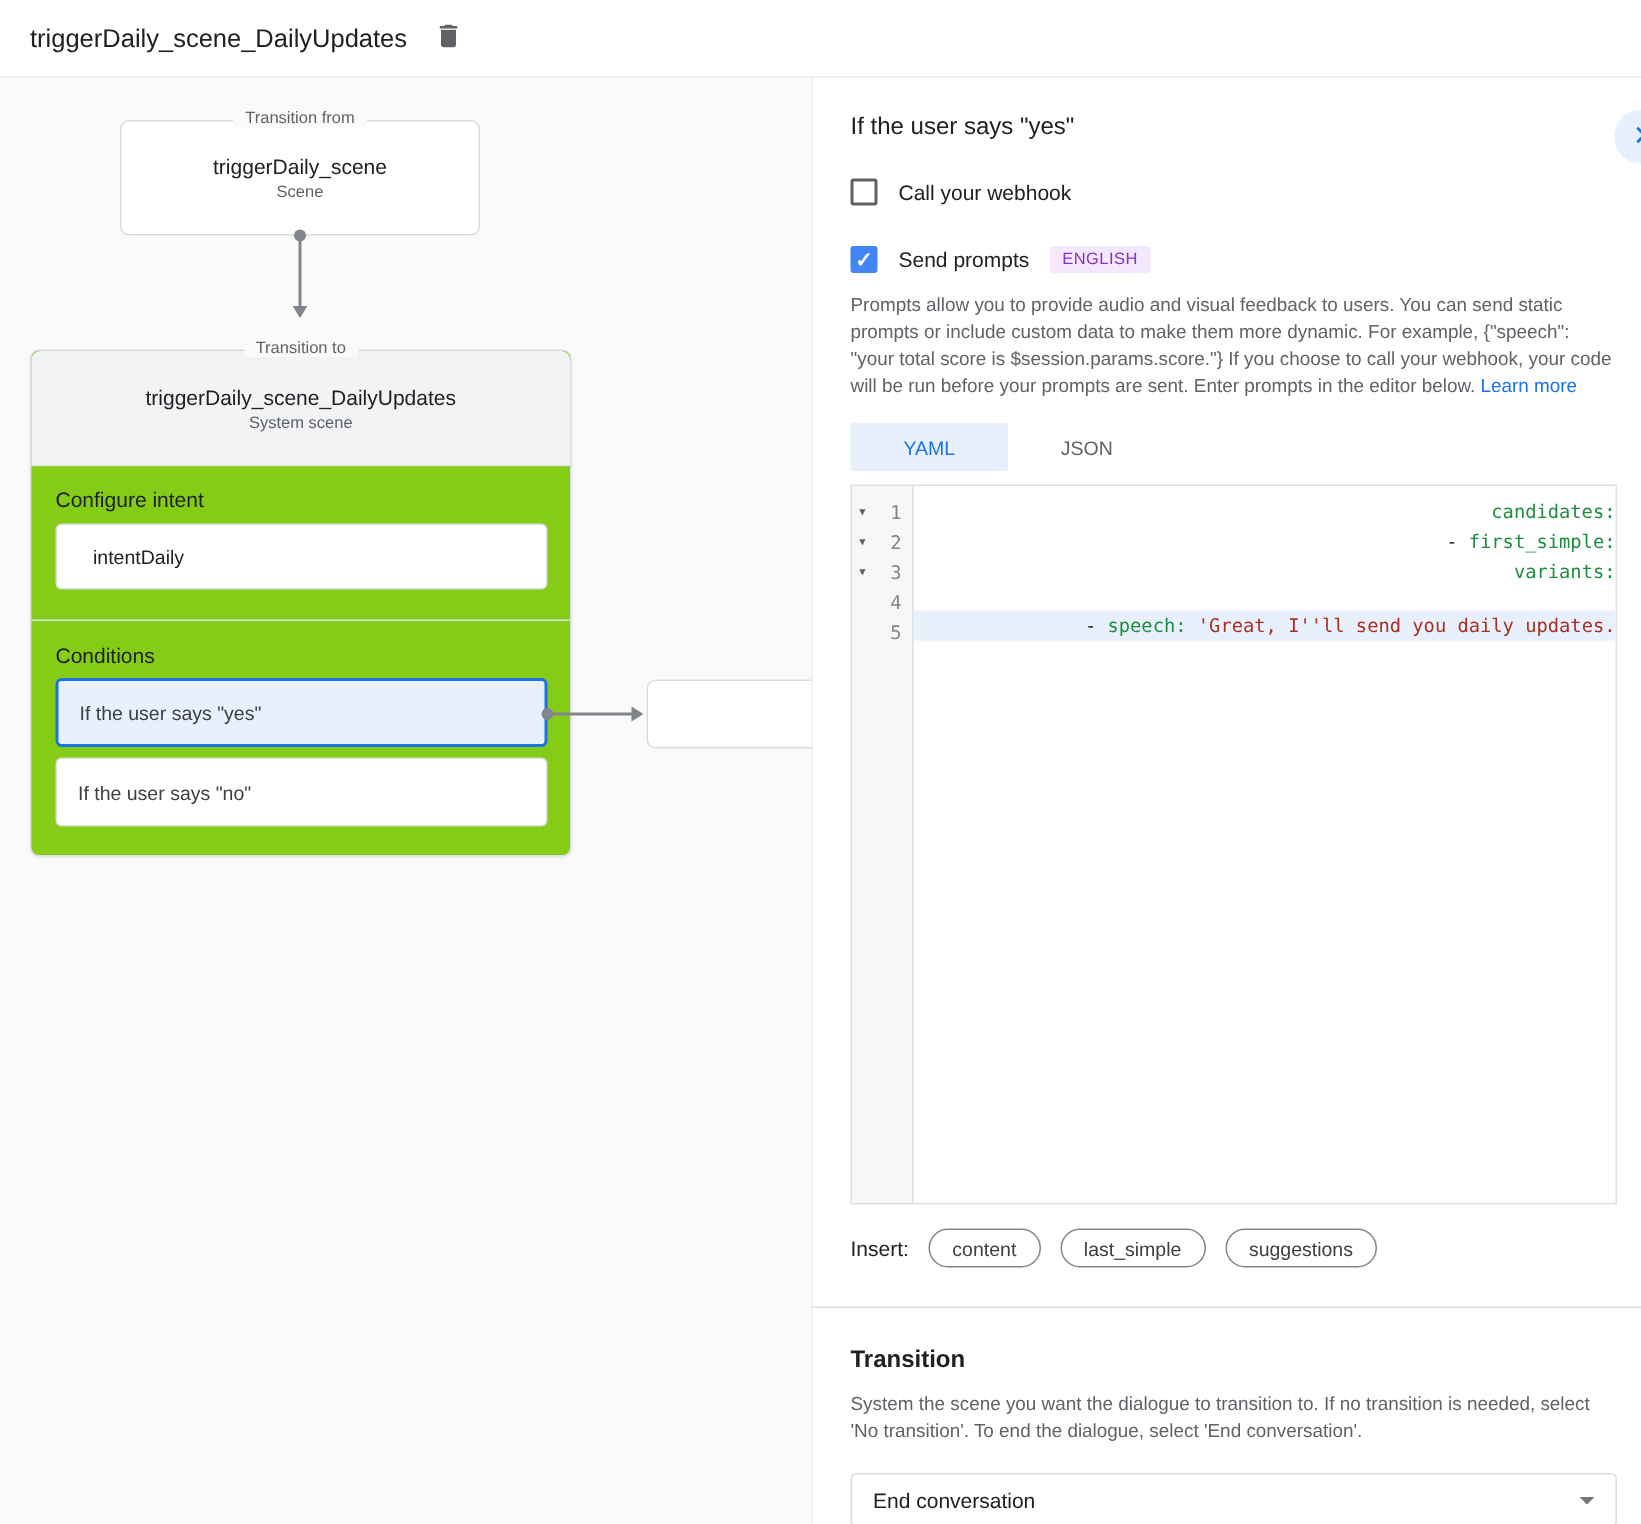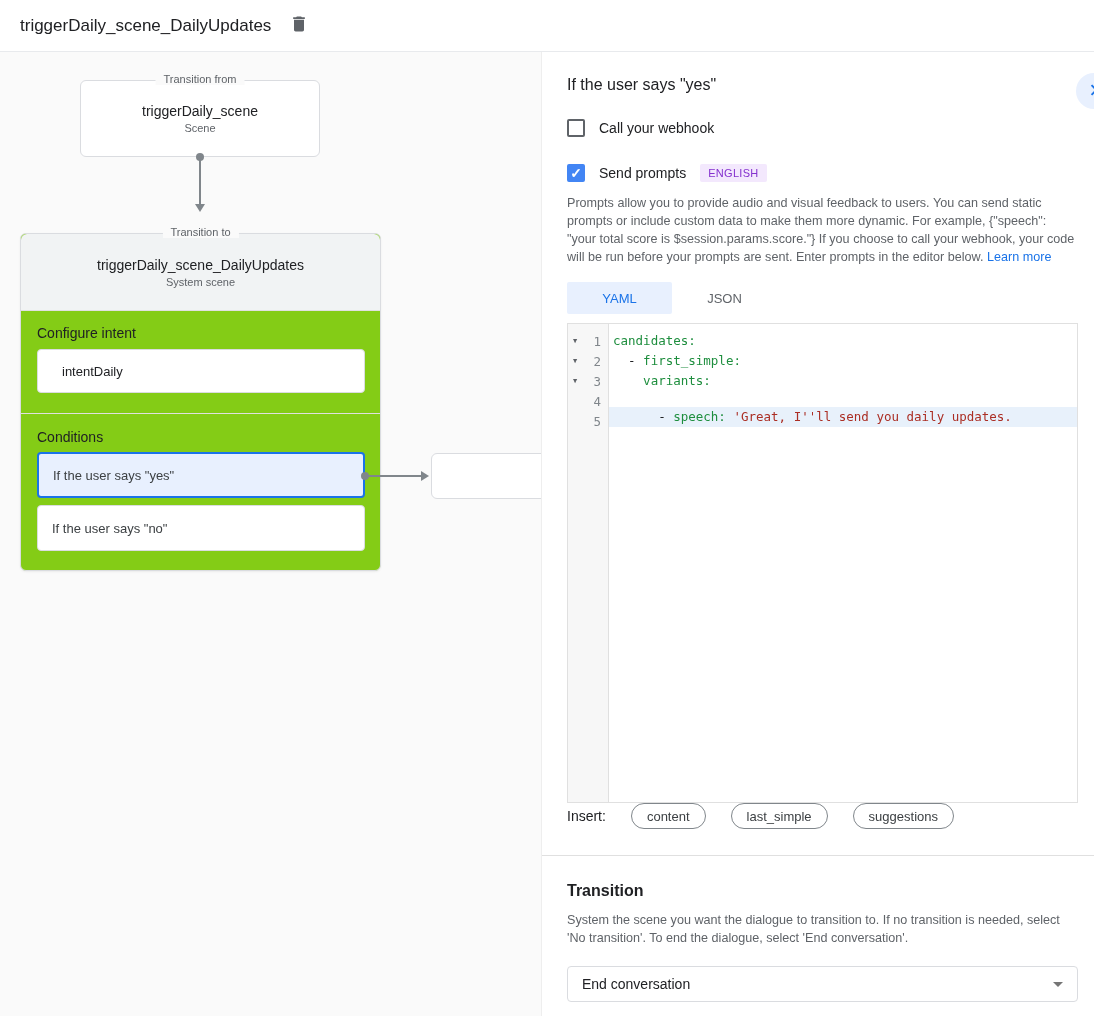--- a/index.html
+++ b/index.html
@@ -127,27 +127,27 @@
     margin-top:9px; width:511px; height:480px; border:1px solid #e0e0e0; background:#fff;
     display:flex; font-family:"DejaVu Sans Mono", monospace; font-size:12.5px; overflow:hidden;
   }
   .gutter {
     width:41px; background:#f7f7f7; border-right:1px solid #e0e0e0; padding-top:7px; flex:0 0 auto;
   }
   .gl { height:20px; display:flex; align-items:center; }
   .fold { width:14px; text-align:center; font-size:7px; color:#5f6368; }
   .lnum { flex:1; text-align:right; padding-right:7px; color:#80868b; font-size:12.5px; }
   .codearea { flex:1; padding-top:7px; overflow:hidden; cursor:text; }
-  .cl { height:20px; line-height:20px; white-space:pre; padding-left:4px; }
+  .cl { height:20px; line-height:20px; white-space:pre; padding-left:4px;text-align:right; }
   .cl.hl { background:#e8f1fb;margin-top:16px; }
   .tk-plain { color:#202124; }
   .tk-key { color:#1e8e3e; }
   .tk-string { color:#ab2e24; }
 
-  .insert-row { margin-top:0; display:flex; align-items:center; gap:25px; }
+  .insert-row { margin-top:16px; display:flex; align-items:center; gap:13px; }
   .insert-label { font-size:14px; color:#202124; }
   .chip {
     height:26px; padding:0 15px; border:1px solid #80868b; border-radius:13px; background:#fff;
     font-size:13px; color:#3c4043; font-family:inherit; cursor:pointer;
     display:flex; align-items:center;
   }
   .hdivider { margin:26px -16px 0 -25px; height:1px; background:#e0e0e0; }
 
   .transition-title { margin-top:26px; font-size:16px; color:#202124; }
   .transition-desc { margin-top:11px; font-size:12.6px; line-height:18px; color:#5f6368; max-width:514px; }

